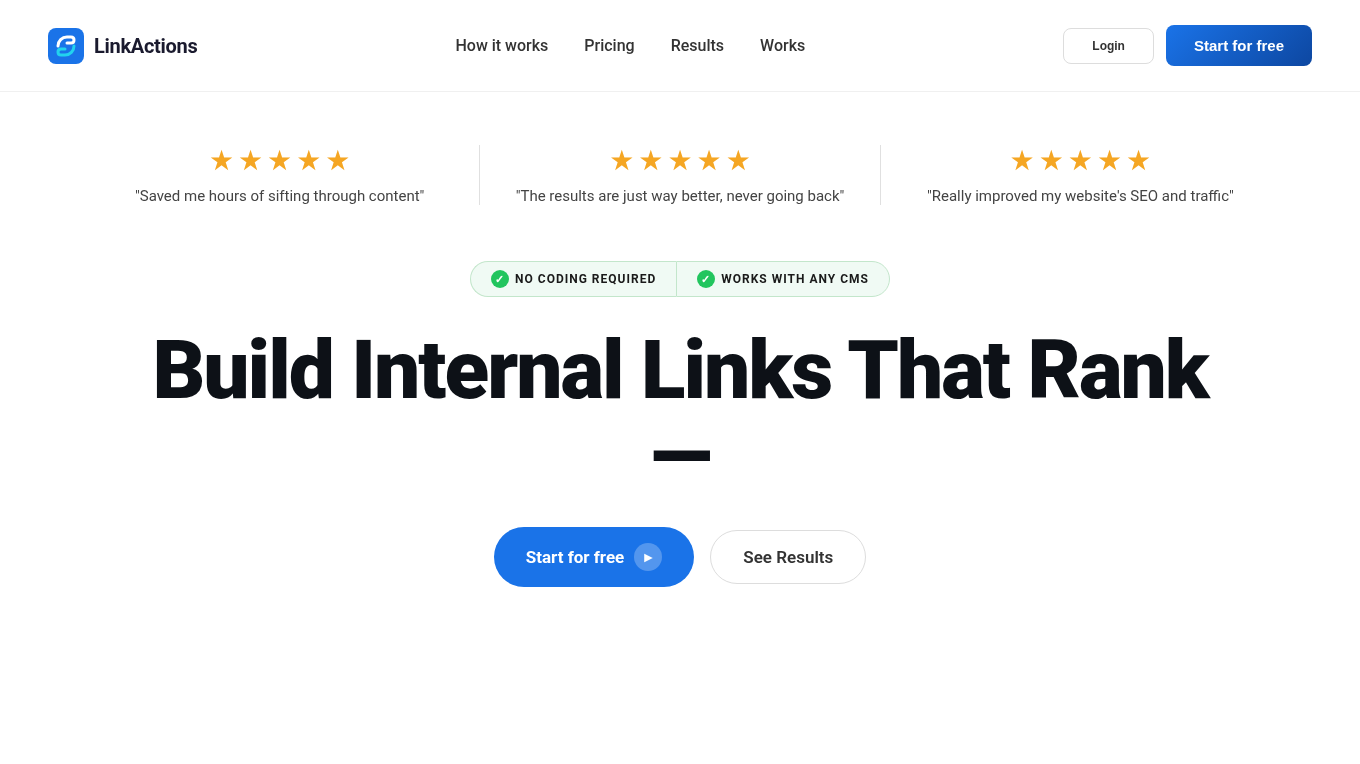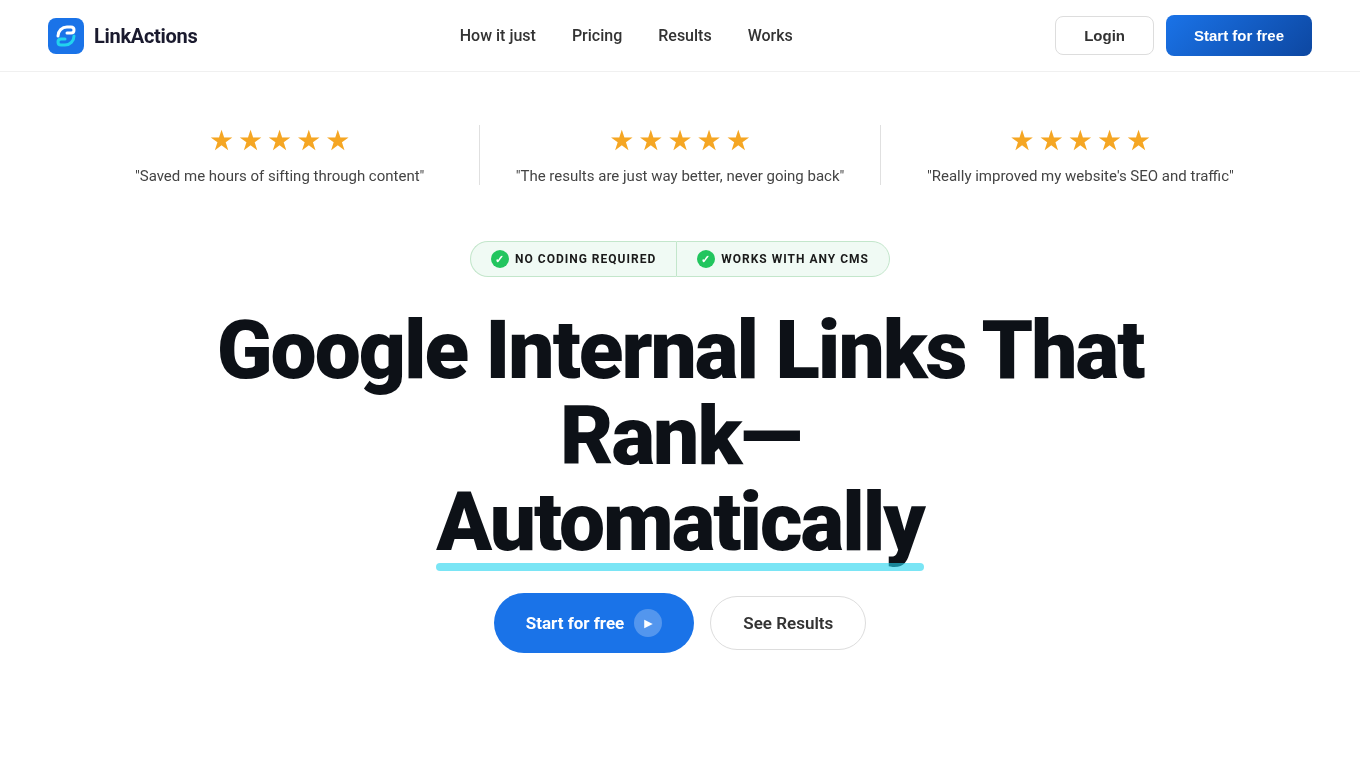--- a/index.html
+++ b/index.html
@@ -11,21 +11,21 @@
       min-height: 764px;
       overflow-x: hidden;
     }
 
     
     nav {
       display: flex;
       align-items: center;
       justify-content: space-between;
       padding: 0 48px;
-      height: 72px;
+      height: 92px;
       background: #fff;
       border-bottom: 1px solid #f0f0f0;
     }
 
     .logo-wrap {
       display: flex;
       align-items: center;
       gap: 10px;
       text-decoration: none;
     }
@@ -60,21 +60,21 @@
       display: flex;
       align-items: center;
       gap: 12px;
     }
 
     .btn-login {
       padding: 10px 28px;
       border: 1px solid #ddd;
       border-radius: 8px;
       background: #fff;
-      font-size: 15px;
+      font-size: 12px;
       font-weight: 600;
       color: #333;
       cursor: pointer;
     }
 
     .btn-start {
       padding: 12px 28px;
       border-radius: 8px;
       background: linear-gradient(135deg, #1a73e8, #0d47a1);
       color: #fff;
@@ -273,21 +273,21 @@
 
     <svg class="logo-icon" viewBox="0 0 36 36" fill="none" xmlns="http://www.w3.org/2000/svg">
       <rect width="36" height="36" rx="8" fill="#1a73e8"></rect>
       <path d="M10 18 C10 13, 14 9, 19 9 L23 9 C27 9, 27 15, 23 15 L19 15" stroke="#fff" stroke-width="3" stroke-linecap="round" fill="none"></path>
       <path d="M26 18 C26 23, 22 27, 17 27 L13 27 C9 27, 9 21, 13 21 L17 21" stroke="#22d3ee" stroke-width="3" stroke-linecap="round" fill="none"></path>
     </svg>
     <span class="logo-text">LinkActions</span>
   </a>
 
   <ul class="nav-links">
-    <li><a href="#">How it just</a></li>
+    <li><a href="#">How it works</a></li>
     <li><a href="#">Pricing</a></li>
     <li><a href="#">Results</a></li>
     <li><a href="#">Works</a></li>
   </ul>
 
   <div class="nav-actions">
     <button class="btn-login">Login</button>
     <button class="btn-start">Start for free</button>
   </div>
 </nav>
@@ -337,22 +337,21 @@
     <span>NO CODING REQUIRED</span>
   </div>
   <div class="badge-pill">
     <span class="badge-check">✓</span>
     <span>WORKS WITH ANY CMS</span>
   </div>
 </div>
 
 <div class="hero">
   <h1 class="hero-title">
-    <span>Google Internal Links That Rank—</span><br>
-    <span class="underline-word">Automatically</span>
+    <span>Build Internal Links That Rank—</span><br>
   </h1>
 
 
   <div class="hero-buttons">
     <a class="btn-cta-primary" href="#">
       <span>Start for free</span>
       <span class="btn-cta-circle">►</span>
     </a>
     <a class="btn-cta-secondary" href="#">
       <span>See Results</span>

